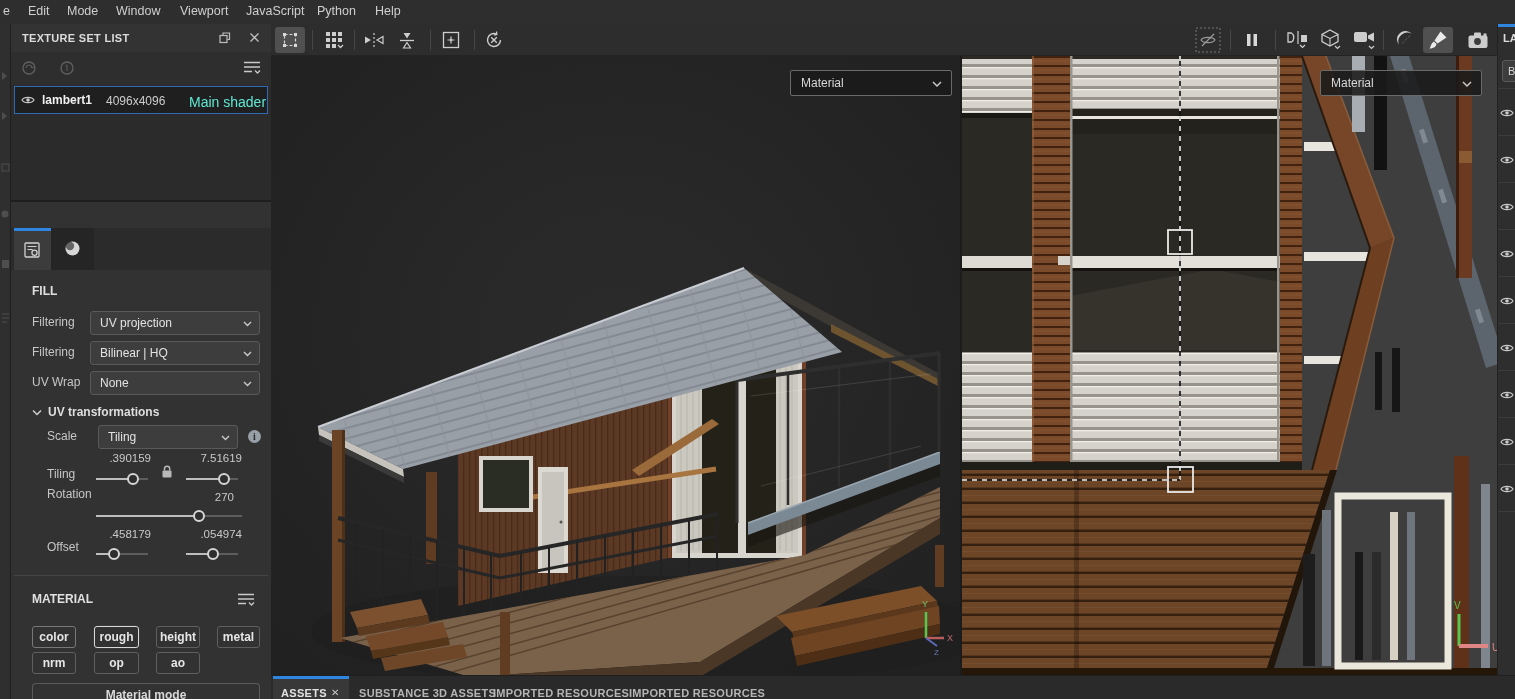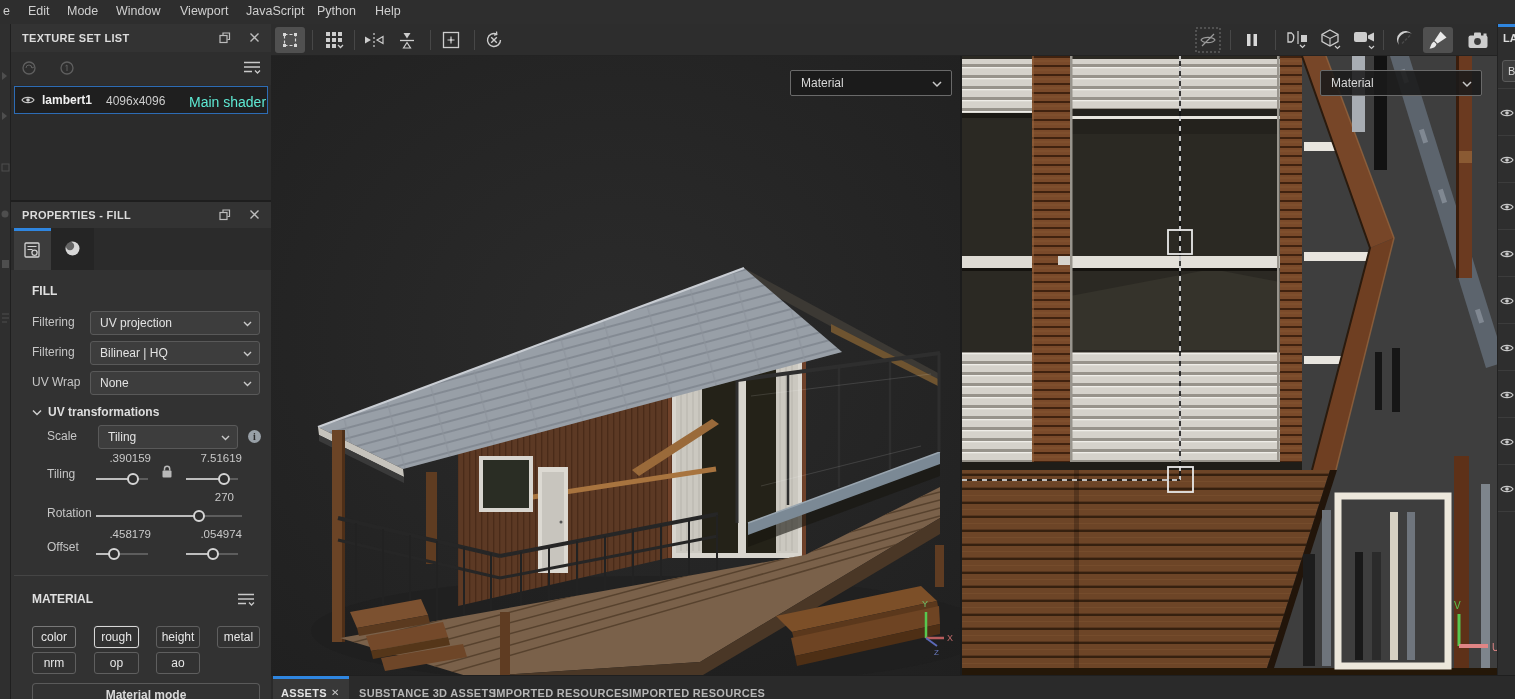--- a/index.html
+++ b/index.html
@@ -19,21 +19,21 @@
       color:#e2e2e2;font-size:12px;line-height:22px;padding-left:9px;box-sizing:border-box;}
   .dd .chev{position:absolute;right:7px;top:9px;}
   .vdd{position:absolute;height:26px;background:rgba(26,26,26,.88);border:1px solid #6a6a6a;border-radius:2px;
       color:#d8d8d8;font-size:12px;line-height:24px;padding-left:10px;box-sizing:border-box;}
   .vdd .chev{position:absolute;right:9px;top:10px;}
   .slider{position:absolute;height:2px;background:#5d5d5d;}
   .sl-fill{position:absolute;left:0;top:0;height:2px;background:#bdbdbd;}
   .sl-handle{position:absolute;top:-5px;width:8px;height:8px;border:2px solid #d5d5d5;border-radius:50%;background:#2e2e2e;}
   .num{position:absolute;font-size:11.5px;color:#c9c9c9;text-align:right;width:60px;}
   .chan-btn{position:absolute;height:20px;border:1px solid #787878;border-radius:3px;background:transparent;
-      color:#e6e6e6;font-size:12px;font-weight:normal;text-align:center;line-height:20px;box-sizing:content-box;}
+      color:#e6e6e6;font-size:12px;font-weight:bold;text-align:center;line-height:20px;box-sizing:content-box;}
   .chan-btn.dim{border-color:#5f5f5f;}
   .chan-btn.active{border-color:#d8d8d8;box-shadow:0 0 0 1px #55555533;}
   .mode-btn{position:absolute;border:1px solid #5a5a5a;border-bottom:none;border-radius:4px 4px 0 0;
       color:#d8d8d8;font-size:12px;font-weight:bold;text-align:center;padding-top:4px;}
   
   #toolbar{position:absolute;left:271px;top:24px;width:1244px;height:32px;background:#2d2d2d;border-bottom:1px solid #232323;box-sizing:border-box;}
   .tb-sep{position:absolute;top:6px;width:1px;height:20px;background:#474747;}
   .tb-btn{position:absolute;top:3px;width:30px;height:26px;border-radius:3px;display:flex;align-items:center;justify-content:center;}
   .tb-btn.on{background:#505050;}
   
@@ -106,30 +106,20 @@
         <path d="M1 6 C3 2.5 11 2.5 13 6 C11 9.5 3 9.5 1 6 Z" fill="none" stroke="#c9c9c9" stroke-width="1.2"></path>
         <circle cx="7" cy="6" r="1.8" fill="#c9c9c9"></circle>
       </svg>
       <span class="abs" style="left:27px;top:6px;font-size:12px;font-weight:bold;color:#f0f0f0">lambert1</span>
       <span class="abs" style="left:91px;top:7px;font-size:12px;color:#cdcdcd">4096x4096</span>
       <span class="abs" style="left:174px;top:7px;font-size:14px;color:#5eead4">Main shader</span>
     </div>
   </div>
 
   <div class="panel" style="left:11px;top:202px;width:260px;height:497px;background:#323232">
-    <div class="panel-header" style="height:26px">
-      <span class="panel-title" style="top:7px">PROPERTIES - FILL</span>
-      <svg class="hdr-ic" style="left:208px;top:7px" width="12" height="12">
-        <rect x="1" y="3.5" width="7" height="7" fill="none" stroke="#bdbdbd" stroke-width="1.2"></rect>
-        <path d="M4 3.5 V1 h6.5 v6.5 H8.5" fill="none" stroke="#bdbdbd" stroke-width="1.2"></path>
-      </svg>
-      <svg class="hdr-ic" style="left:238px;top:7px" width="11" height="11">
-        <path d="M1.5 1.5 L9.5 9.5 M9.5 1.5 L1.5 9.5" stroke="#bdbdbd" stroke-width="1.4"></path>
-      </svg>
-    </div>
     <div class="abs" style="left:0;top:26px;width:260px;height:42px;background:#2b2b2b">
       <div class="abs" style="left:3px;top:0;width:37px;height:42px;background:#3c3c3c;border-top:3px solid #2f86e0;box-sizing:border-box">
         <svg class="abs" style="left:10px;top:11px" width="17" height="17">
           <rect x="1" y="1" width="14" height="14" rx="1" fill="none" stroke="#d2d2d2" stroke-width="1.3"></rect>
           <path d="M3.5 4.5 h9 M3.5 7.5 h5" stroke="#d2d2d2" stroke-width="1.2"></path>
           <circle cx="10.5" cy="10.8" r="2.6" fill="none" stroke="#d2d2d2" stroke-width="1.3"></circle>
         </svg>
       </div>
       <div class="abs" style="left:40px;top:0;width:43px;height:42px;background:#252525">
         <svg class="abs" style="left:13px;top:12px" width="17" height="17">
@@ -189,21 +179,21 @@
     <svg class="abs" style="left:150px;top:262px" width="12" height="15">
       <rect x="1.5" y="6.5" width="9" height="7" rx="1" fill="#b9b9b9"></rect>
       <path d="M3.5 6.5 V4.8 a2.6 2.6 0 0 1 5.2 0 V6.5" stroke="#b9b9b9" fill="none" stroke-width="1.5"></path>
     </svg>
     <div class="slider" style="left:175px;top:276px;width:52px">
       <div class="sl-fill" style="width:38px"></div>
         <div class="sl-handle" style="left:32px"></div>
     </div>
 
     <span class="num" style="left:153px;top:289px;width:70px;text-align:right">270</span>
-    <span class="plabel" style="left:36px;top:304px">Rotation</span>
+    <span class="plabel" style="left:36px;top:285px">Rotation</span>
     <div class="slider" style="left:85px;top:313px;width:146px">
       <div class="sl-fill" style="width:103px"></div>
         <div class="sl-handle" style="left:97px"></div>
     </div>
 
     <span class="num" style="left:80px;top:326px">.458179</span>
     <span class="num" style="left:171px;top:326px">.054974</span>
     <span class="plabel" style="left:36px;top:338px">Offset</span>
     <div class="slider" style="left:85px;top:351px;width:52px">
       <div class="sl-fill" style="width:18px"></div>

